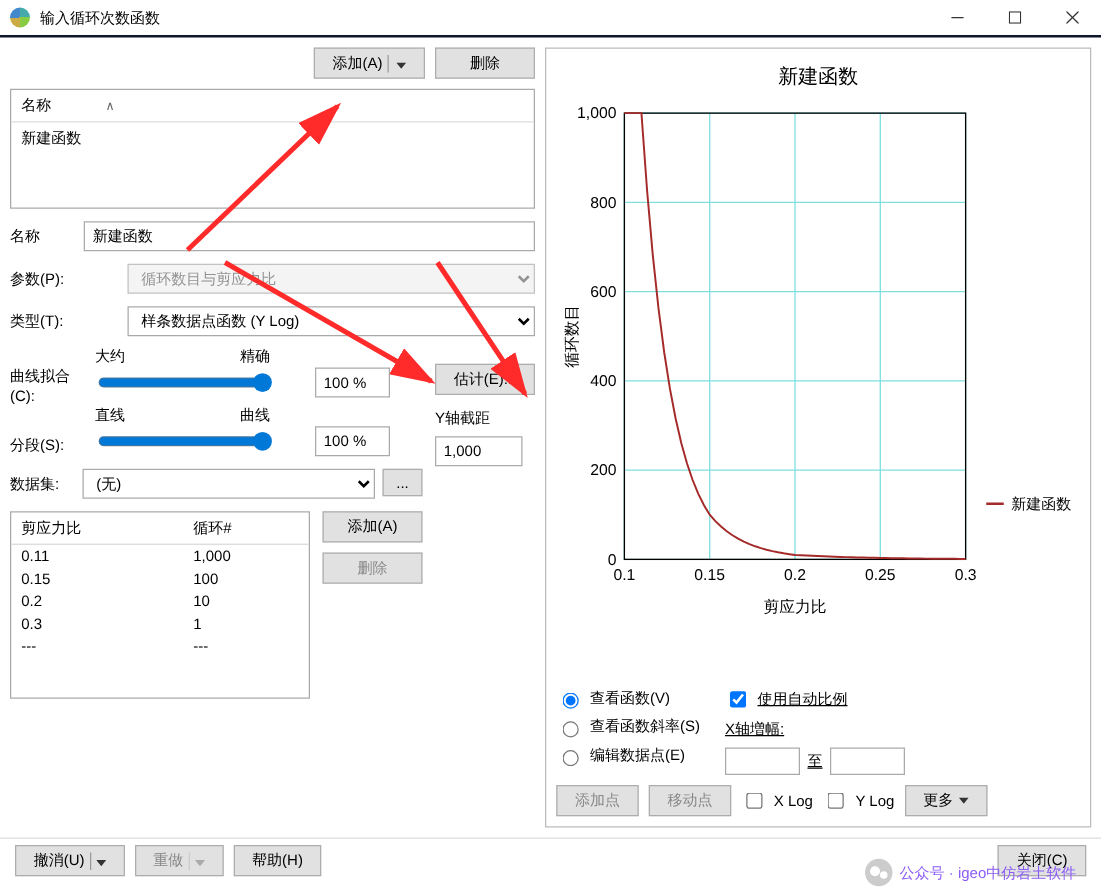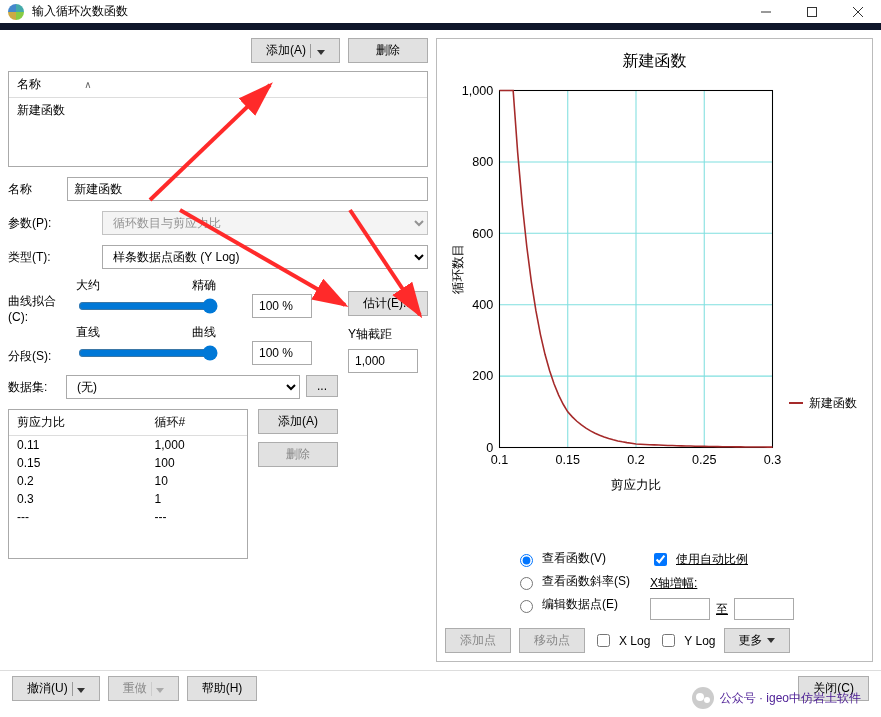--- a/index.html
+++ b/index.html
@@ -1,20 +1,20 @@
 <!DOCTYPE html>
 <html><head>
 <meta charset="utf-8">
 <style>
   * { box-sizing: border-box; font-family: "Microsoft YaHei", "SimSun", sans-serif; font-size: 12px; }
   html, body { margin: 0; padding: 0; }
   body { width: 881px; height: 717px; background: #fff; overflow: hidden; }
 
   
-  .titlebar { height: 30px; display: flex; align-items: center; padding: 0 0 0 8px; border-bottom: 7px solid #0f172a; }
+  .titlebar { height: 30px; display: flex; align-items: center; padding: 0 0 0 8px; border-bottom: 2px solid #0f172a; }
   .titlebar .appicon { width: 16px; height: 16px; border-radius: 50%; background: conic-gradient(#4aa 0 90deg,#8c4 90deg 180deg,#ca4 180deg 270deg,#48c 270deg 360deg); margin-right: 8px; }
   .titlebar .title { flex: 1; color: #000; }
   .titlebar .winbtns { display: flex; }
   .titlebar .winbtn { width: 46px; height: 30px; display: flex; align-items: center; justify-content: center; color: #555; }
 
   
   .content { display: flex; height: 640px; padding: 8px; gap: 8px; }
   .col-left { width: 420px; display:flex; flex-direction:column; gap:8px; }
   .col-right { flex:1; border:1px solid #bbb; padding:8px; display:flex; flex-direction:column; }
 
@@ -44,30 +44,30 @@
   .datatable th { text-align:left; padding:4px 8px; font-weight:normal; border-bottom:1px solid #ddd; }
   .datatable td { padding:2px 8px;margin-top:11px; }
 
   
   .chart-title { text-align:center; font-size:16px; margin:4px 0 8px; }
   .chart-wrap { flex:1; display:flex; }
   .chart-svg { width:340px; height:420px; }
   .legend { display:flex; align-items:center; gap:6px; font-size:12px; margin-left:4px; margin-top:180px; }
   .legend .sw { width:14px; height:2px; background:#a52a2a; }
 
-  .viewopts { display:flex; gap:20px; margin-top:4px;justify-content:center; }
+  .viewopts { display:flex; gap:20px; margin-top:4px; }
   .viewopts .left { display:flex; flex-direction:column; gap:6px; }
   .viewopts .right { display:flex; flex-direction:column; gap:6px;text-decoration:underline; }
   .radio, .check { display:flex; align-items:center; gap:6px; }
   .chartbtns { display:flex; gap:8px; margin-top:8px; align-items:center; }
   .inline-in { width:60px; border:1px solid #aaa; height:22px; padding:2px 4px; }
 
   .footer { height:36px; display:flex; align-items:center; padding:0 12px; gap:8px; border-top:1px solid #ddd; }
   .footer .spacer { flex:1; }
-  .watermark { position:absolute; right:20px; bottom:8px; color:#4c1d95; font-size:16px; display:flex; align-items:center; gap:6px; pointer-events:none; }
+  .watermark { position:absolute; right:20px; bottom:8px; color:#8b5cf6; font-size:16px; display:flex; align-items:center; gap:6px; pointer-events:none; }
   .watermark .wxicon{ width:22px;height:22px;border-radius:50%;background:#ccc; position:relative;}
   .watermark .wxicon::before{content:"";position:absolute;width:8px;height:8px;border-radius:50%;background:#fff;left:4px;top:6px;}
   .watermark .wxicon::after{content:"";position:absolute;width:6px;height:6px;border-radius:50%;background:#fff;right:4px;top:10px;}
 
   
   .arrows { position:absolute; left:0; top:0; width:881px; height:717px; pointer-events:none; }
 </style>
 </head>
 <body>
 

